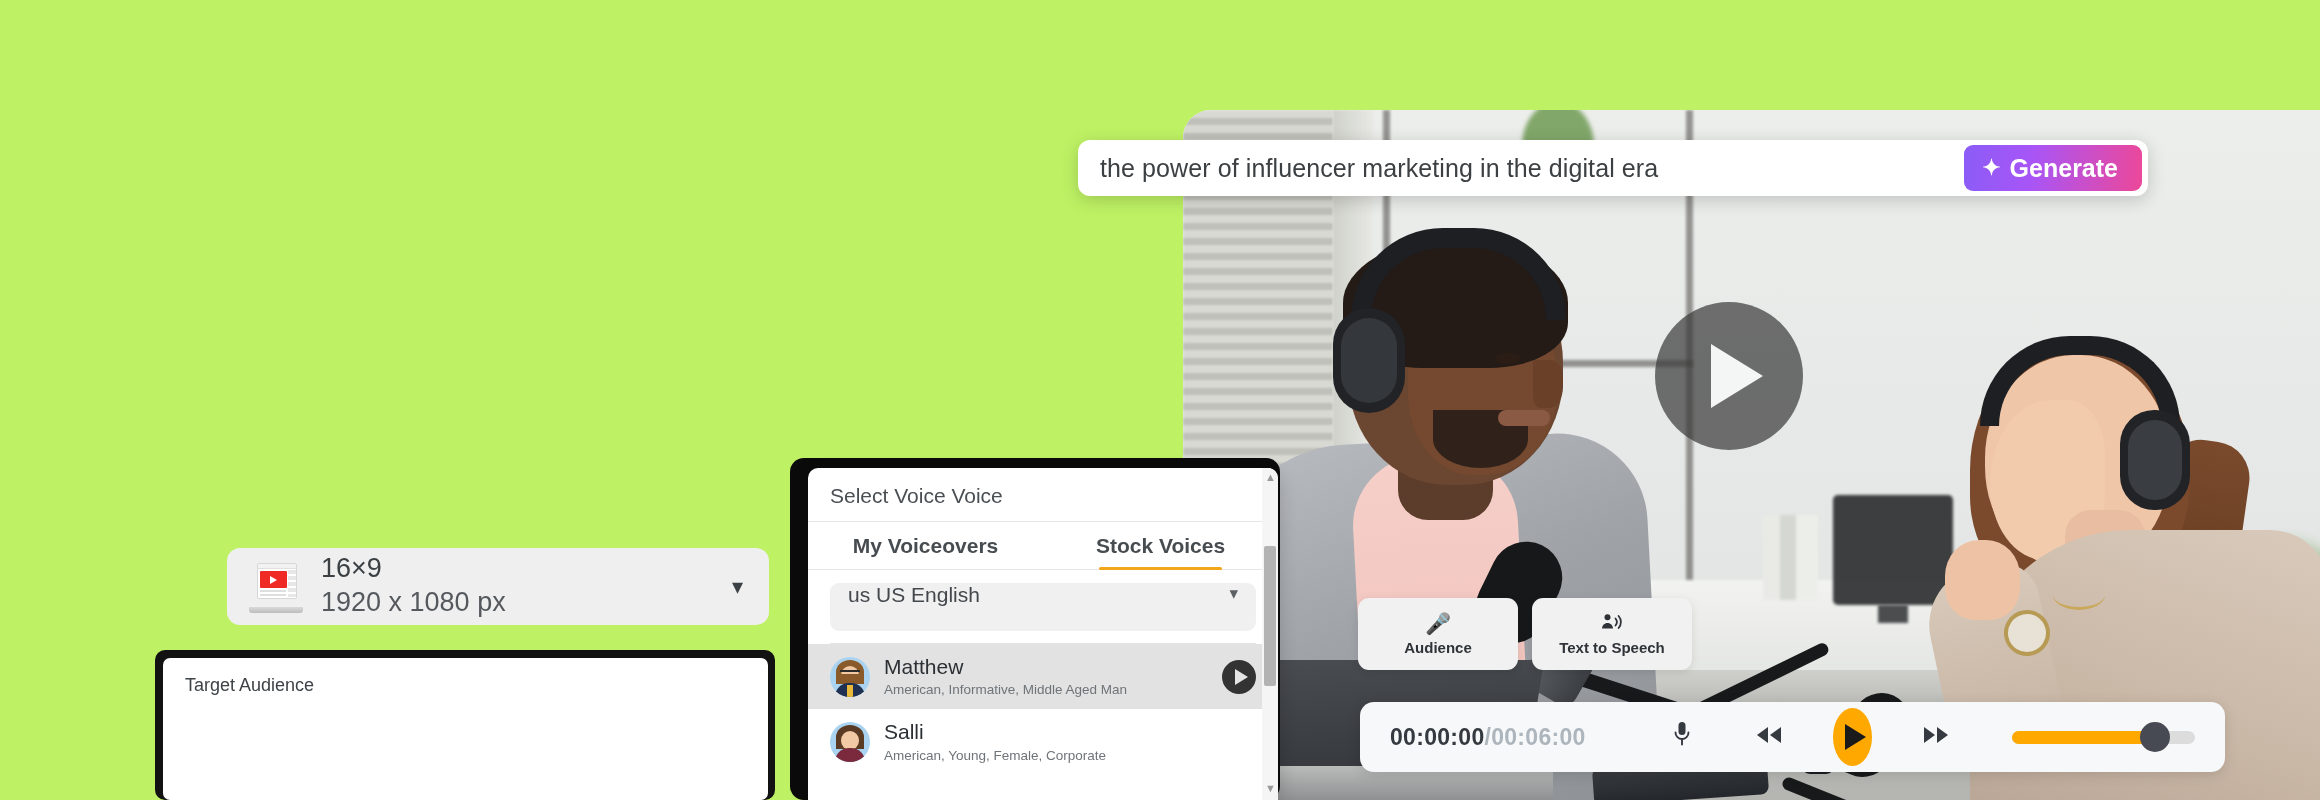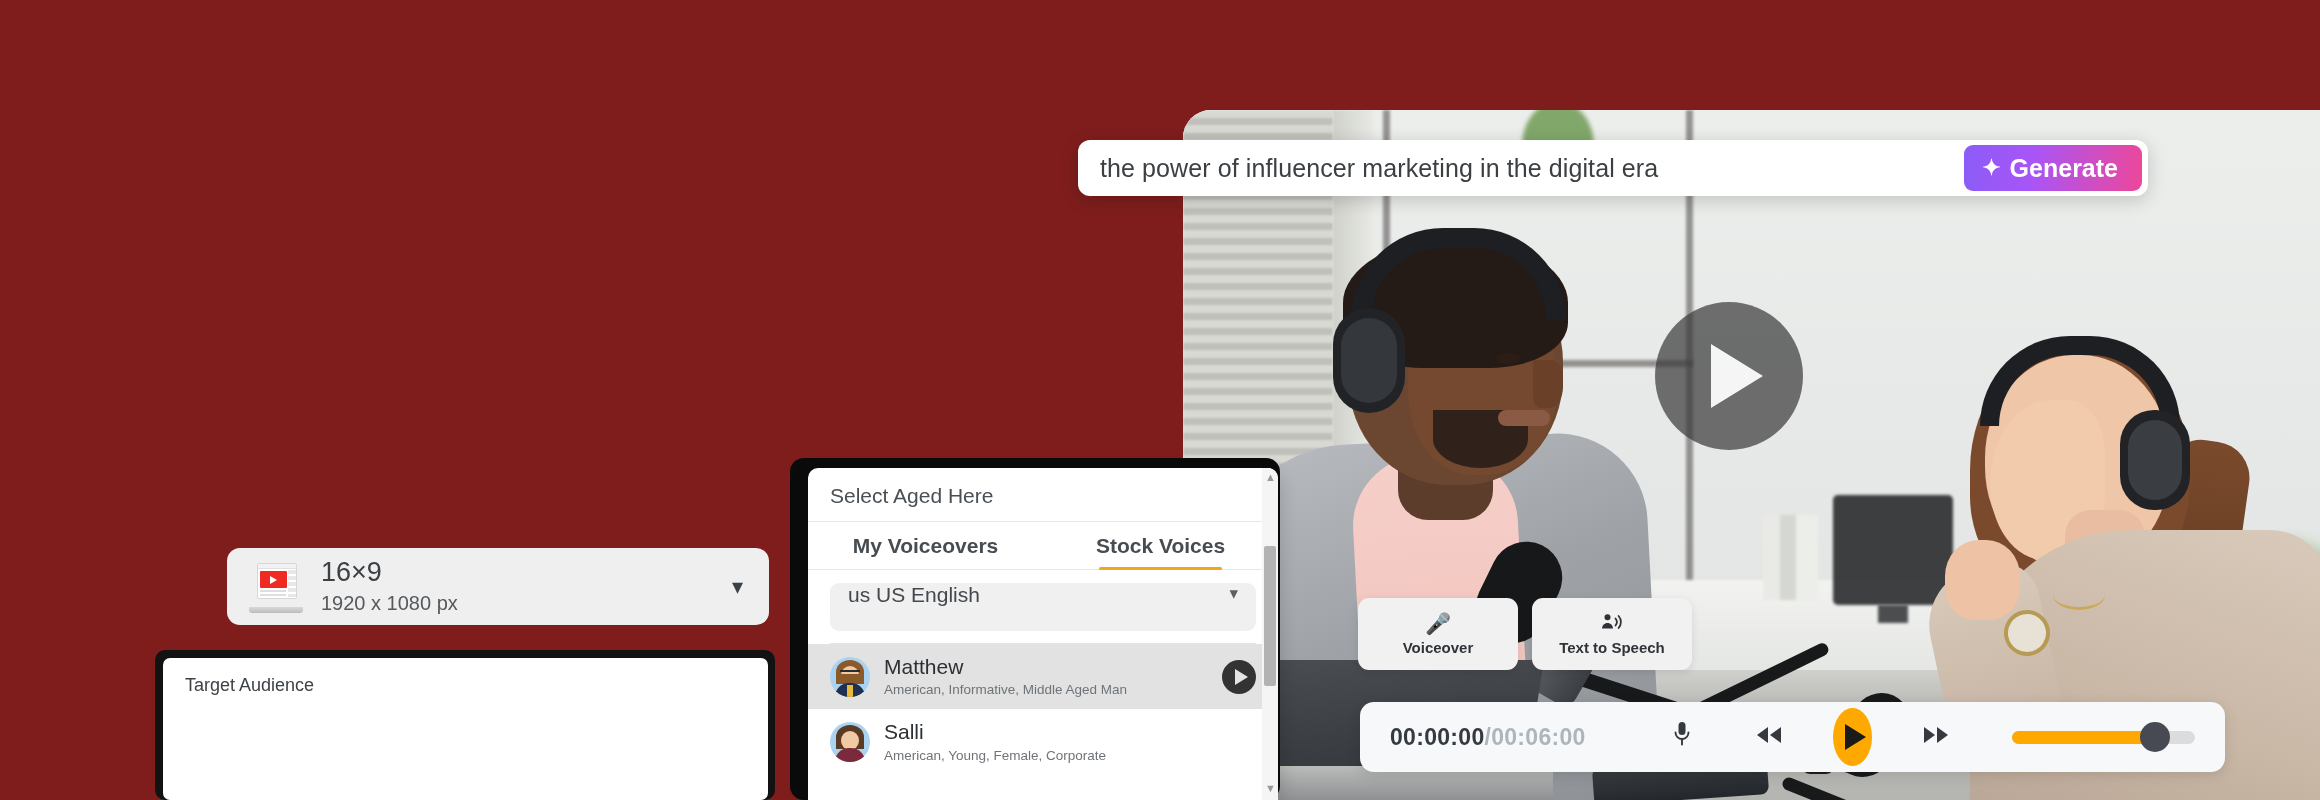--- a/index.html
+++ b/index.html
@@ -2,21 +2,21 @@
 <html><head>
 <meta charset="utf-8">
 <style>
   * { box-sizing: border-box; margin: 0; padding: 0; }
   html, body {
     width: 2320px; height: 800px;
     background: #000;
     font-family: "Liberation Sans", sans-serif;
     overflow: hidden;
   }
-  #stage { position: relative; width: 2320px; height: 800px; background: #7f1d1d; }
+  #stage { position: relative; width: 2320px; height: 800px; background: #bef264; }
 
   
   .video-card{
     position:absolute; left:1183px; top:110px; width:1137px; height:690px;
     border-top-left-radius:28px; overflow:hidden;
     background:#dfe3e1;
   }
   .photo{ position:absolute; inset:0; overflow:hidden; }
   
   .bg-wall{ position:absolute; inset:0;
@@ -239,21 +239,21 @@
   .ri-vid::after{ content:""; position:absolute; left:10px; top:5px; width:0;height:0;
     border-left:7px solid #fff; border-top:4px solid transparent;border-bottom:4px solid transparent;}
   .ri-side{ position:absolute; left:39px; top:9px; width:8px; height:27px;
     background:repeating-linear-gradient(180deg,#e7e7e7 0 4px,#fff 4px 6px);}
   .ri-lines{ position:absolute; left:11px; top:29px; width:26px; height:8px;
     background:repeating-linear-gradient(180deg,#dedede 0 2px,#fff 2px 4px);}
   .ri-base{ position:absolute; left:0; bottom:0; width:54px; height:6px;
     background:linear-gradient(180deg,#d9d9d9,#bdbdbd); border-radius:0 0 3px 3px;}
   .ratio-txt{ flex:1;}
   .ratio-main{ font-size:27px; color:#3b4045; font-weight:400; line-height:1.15;}
-  .ratio-sub{ font-size:20px; color:#55595e; line-height:1.3; margin-top:1px;}
+  .ratio-sub{ font-size:27px; color:#55595e; line-height:1.3; margin-top:1px;}
   .ratio-chev{ font-size:22px; color:#3b4045;}
 
   
   .ta-shell{ position:absolute; left:155px; top:650px; width:620px; height:150px;
     background:#121212; border-radius:10px; z-index:12;}
   .ta-card{ position:absolute; left:163px; top:658px; width:605px; height:142px;
     background:#fff; border-radius:7px; padding:17px 22px 2px; z-index:13;}
   .ta-label{ font-size:18px; color:#3d4247;}
   .ta-input{ margin-top:12px; height:80px; background:#efefef; border-radius:9px;
     padding:14px 18px; font-size:21px; color:#83878c;}
@@ -329,21 +329,21 @@
     <div class="prompt-text" placeholder="Enter your video topic">the power of influencer marketing in the digital era</div>
     <div class="gen-btn">
       <span class="spark">✦</span>
       <span>Generate</span>
     </div>
   </div>
 
   <div class="pill-row">
     <div class="pill">
       <span class="pill-ico">🎤</span>
-      <span class="pill-lbl">Voiceover</span>
+      <span class="pill-lbl">Audience</span>
     </div>
     <div class="pill">
       <span class="pill-ico">
         <svg width="22" height="18" viewBox="0 0 22 18" aria-hidden="true">
           <circle cx="6.5" cy="4.2" r="3" fill="#2f3337"></circle>
           <path d="M1 15.5c0-3.2 2.5-5.6 5.5-5.6s5.5 2.4 5.5 5.6z" fill="#2f3337"></path>
           <path d="M14.5 5.5a5.5 5.5 0 0 1 0 7" stroke="#2f3337" stroke-width="1.8" fill="none" stroke-linecap="round"></path>
           <path d="M17.6 3a9 9 0 0 1 0 12" stroke="#2f3337" stroke-width="1.8" fill="none" stroke-linecap="round"></path>
         </svg>
       </span>
@@ -378,21 +378,21 @@
       </svg>
     </span>
     <div class="vol">
       <div class="vol-fill" id="vol-fill" style="width: 78%;"></div>
       <div class="vol-knob" id="vol-knob" style="left: 78%;"></div>
     </div>
   </div>
 
   <div class="voice-shell"></div>
   <div class="voice-panel">
-    <div class="vp-title">Select Aged Here</div>
+    <div class="vp-title">Select Voice Voice</div>
 
     <div class="vp-tabs">
       <div class="vp-tab">My Voiceovers</div>
       <div class="vp-tab active">Stock Voices</div>
     </div>
 
     <div class="vp-select">
       <span>us US English</span>
       <span class="chev">▾</span>
     </div>

